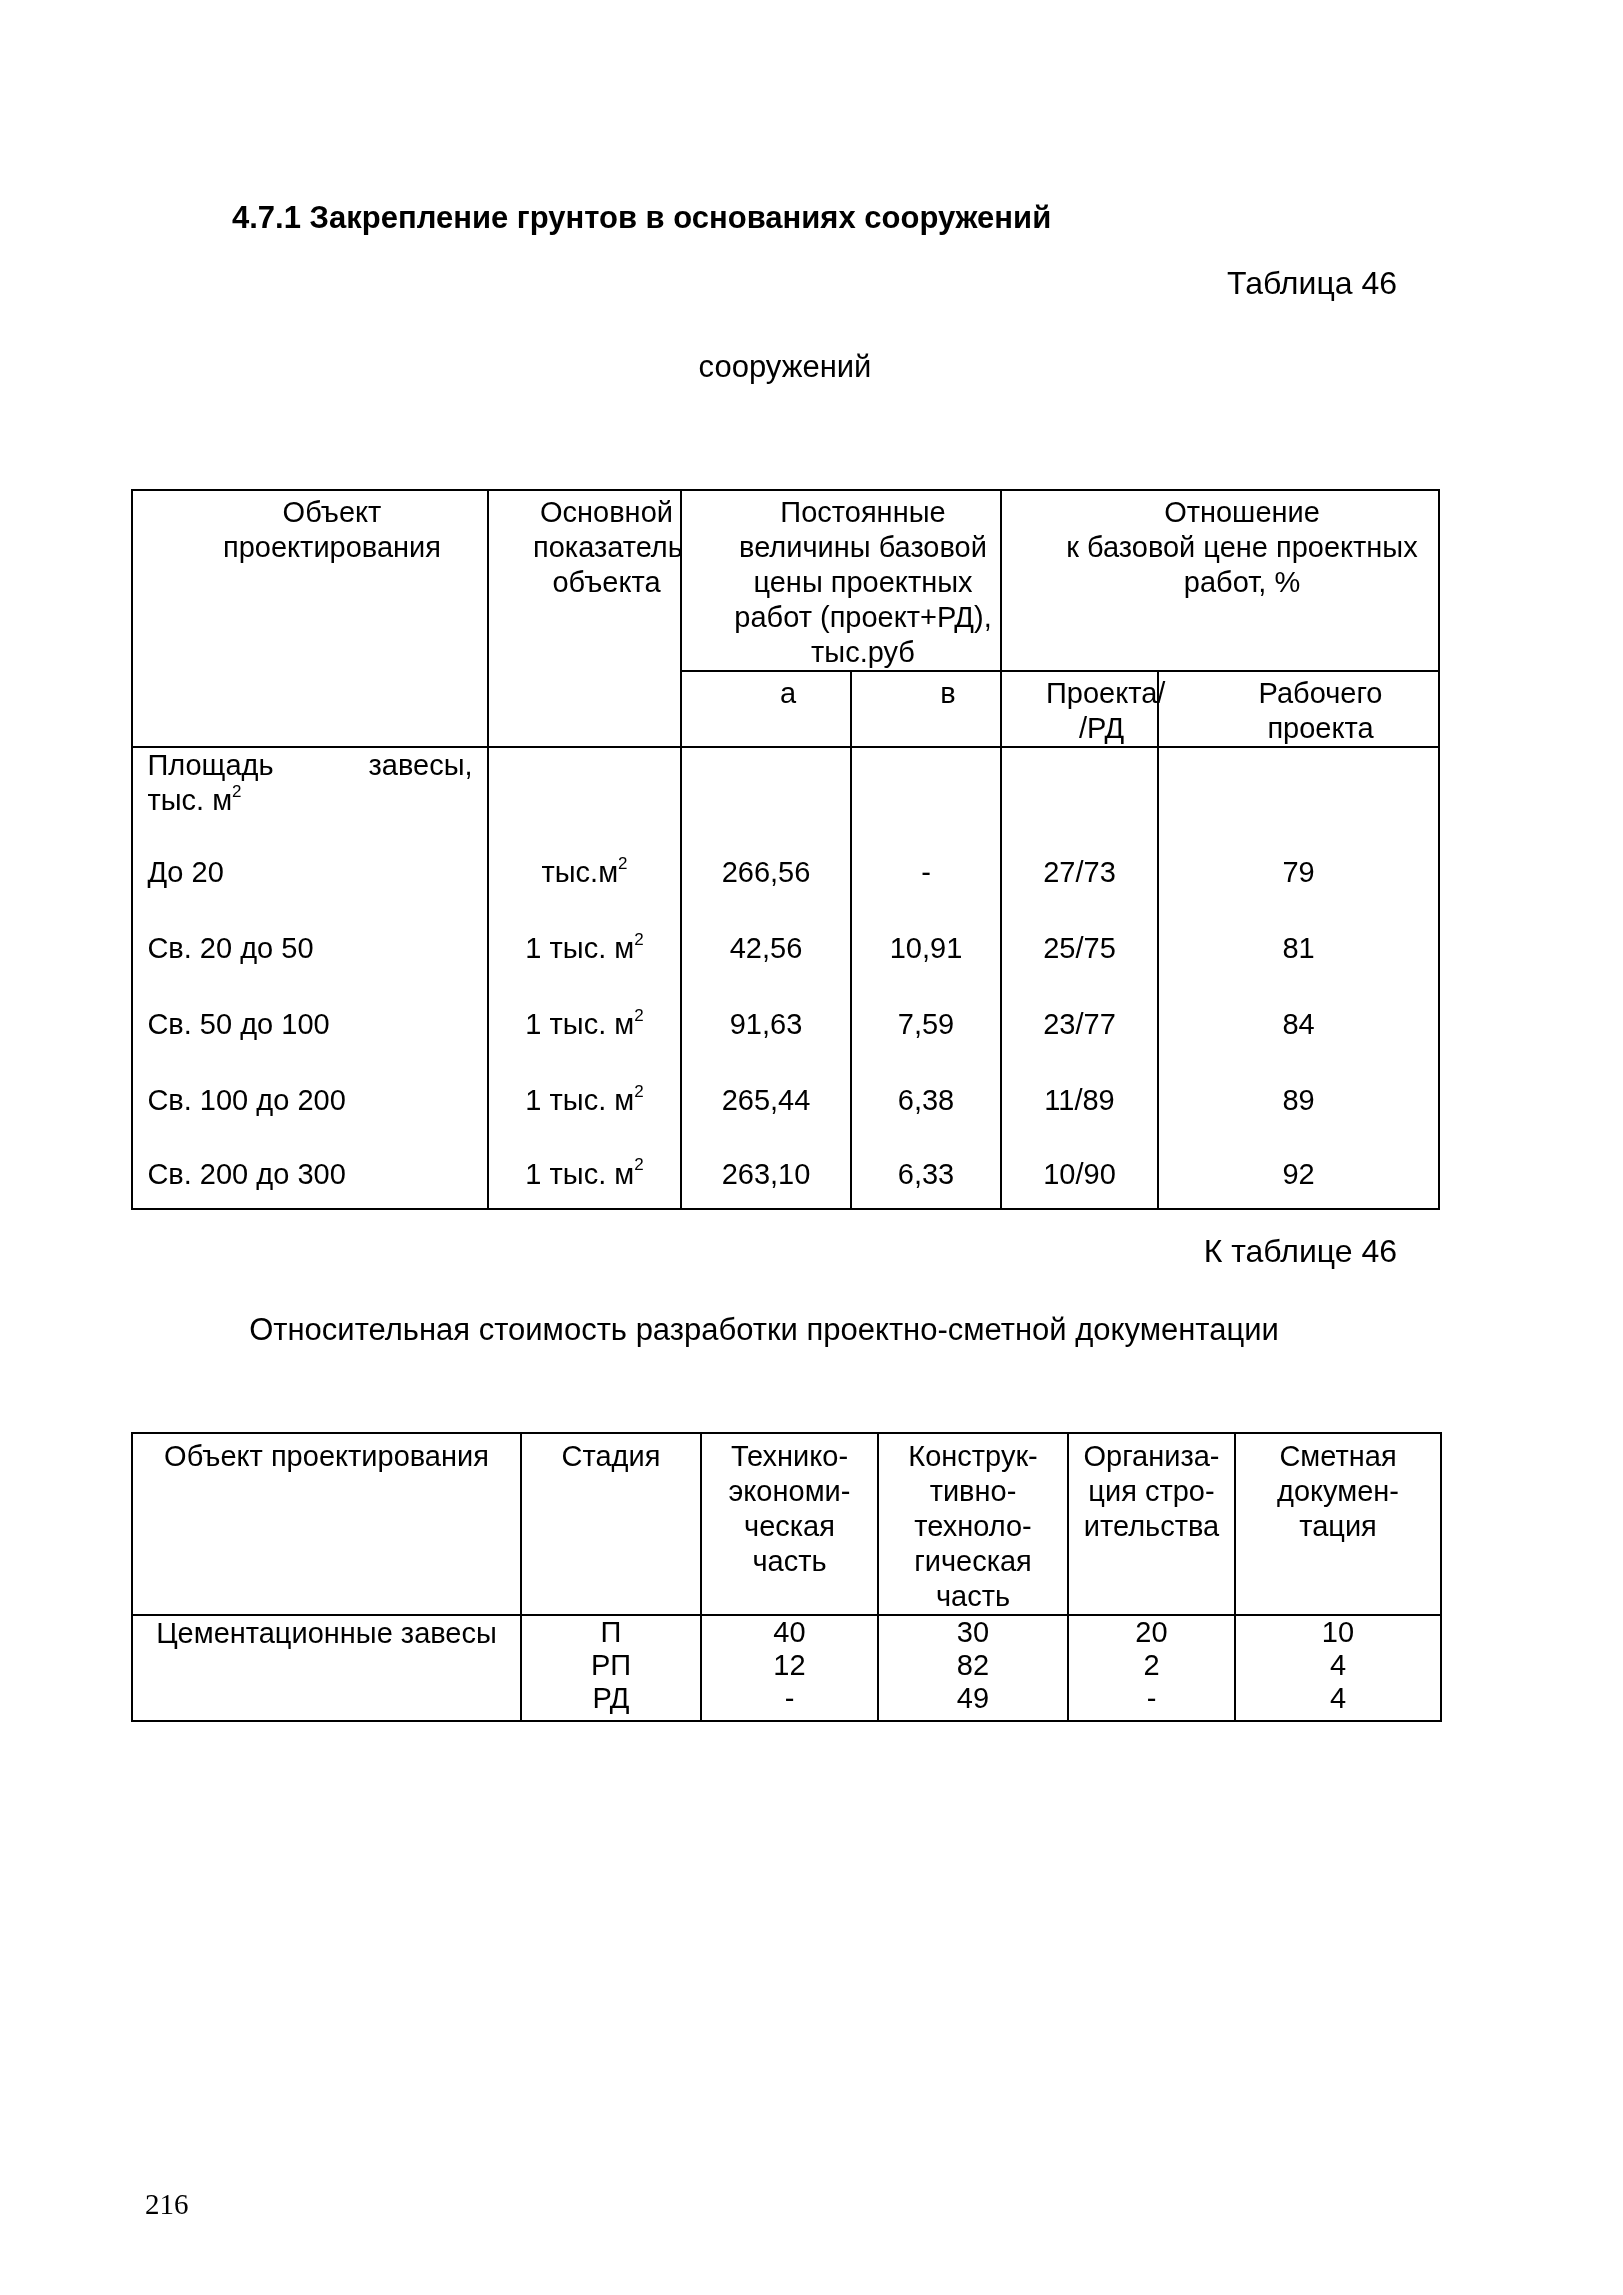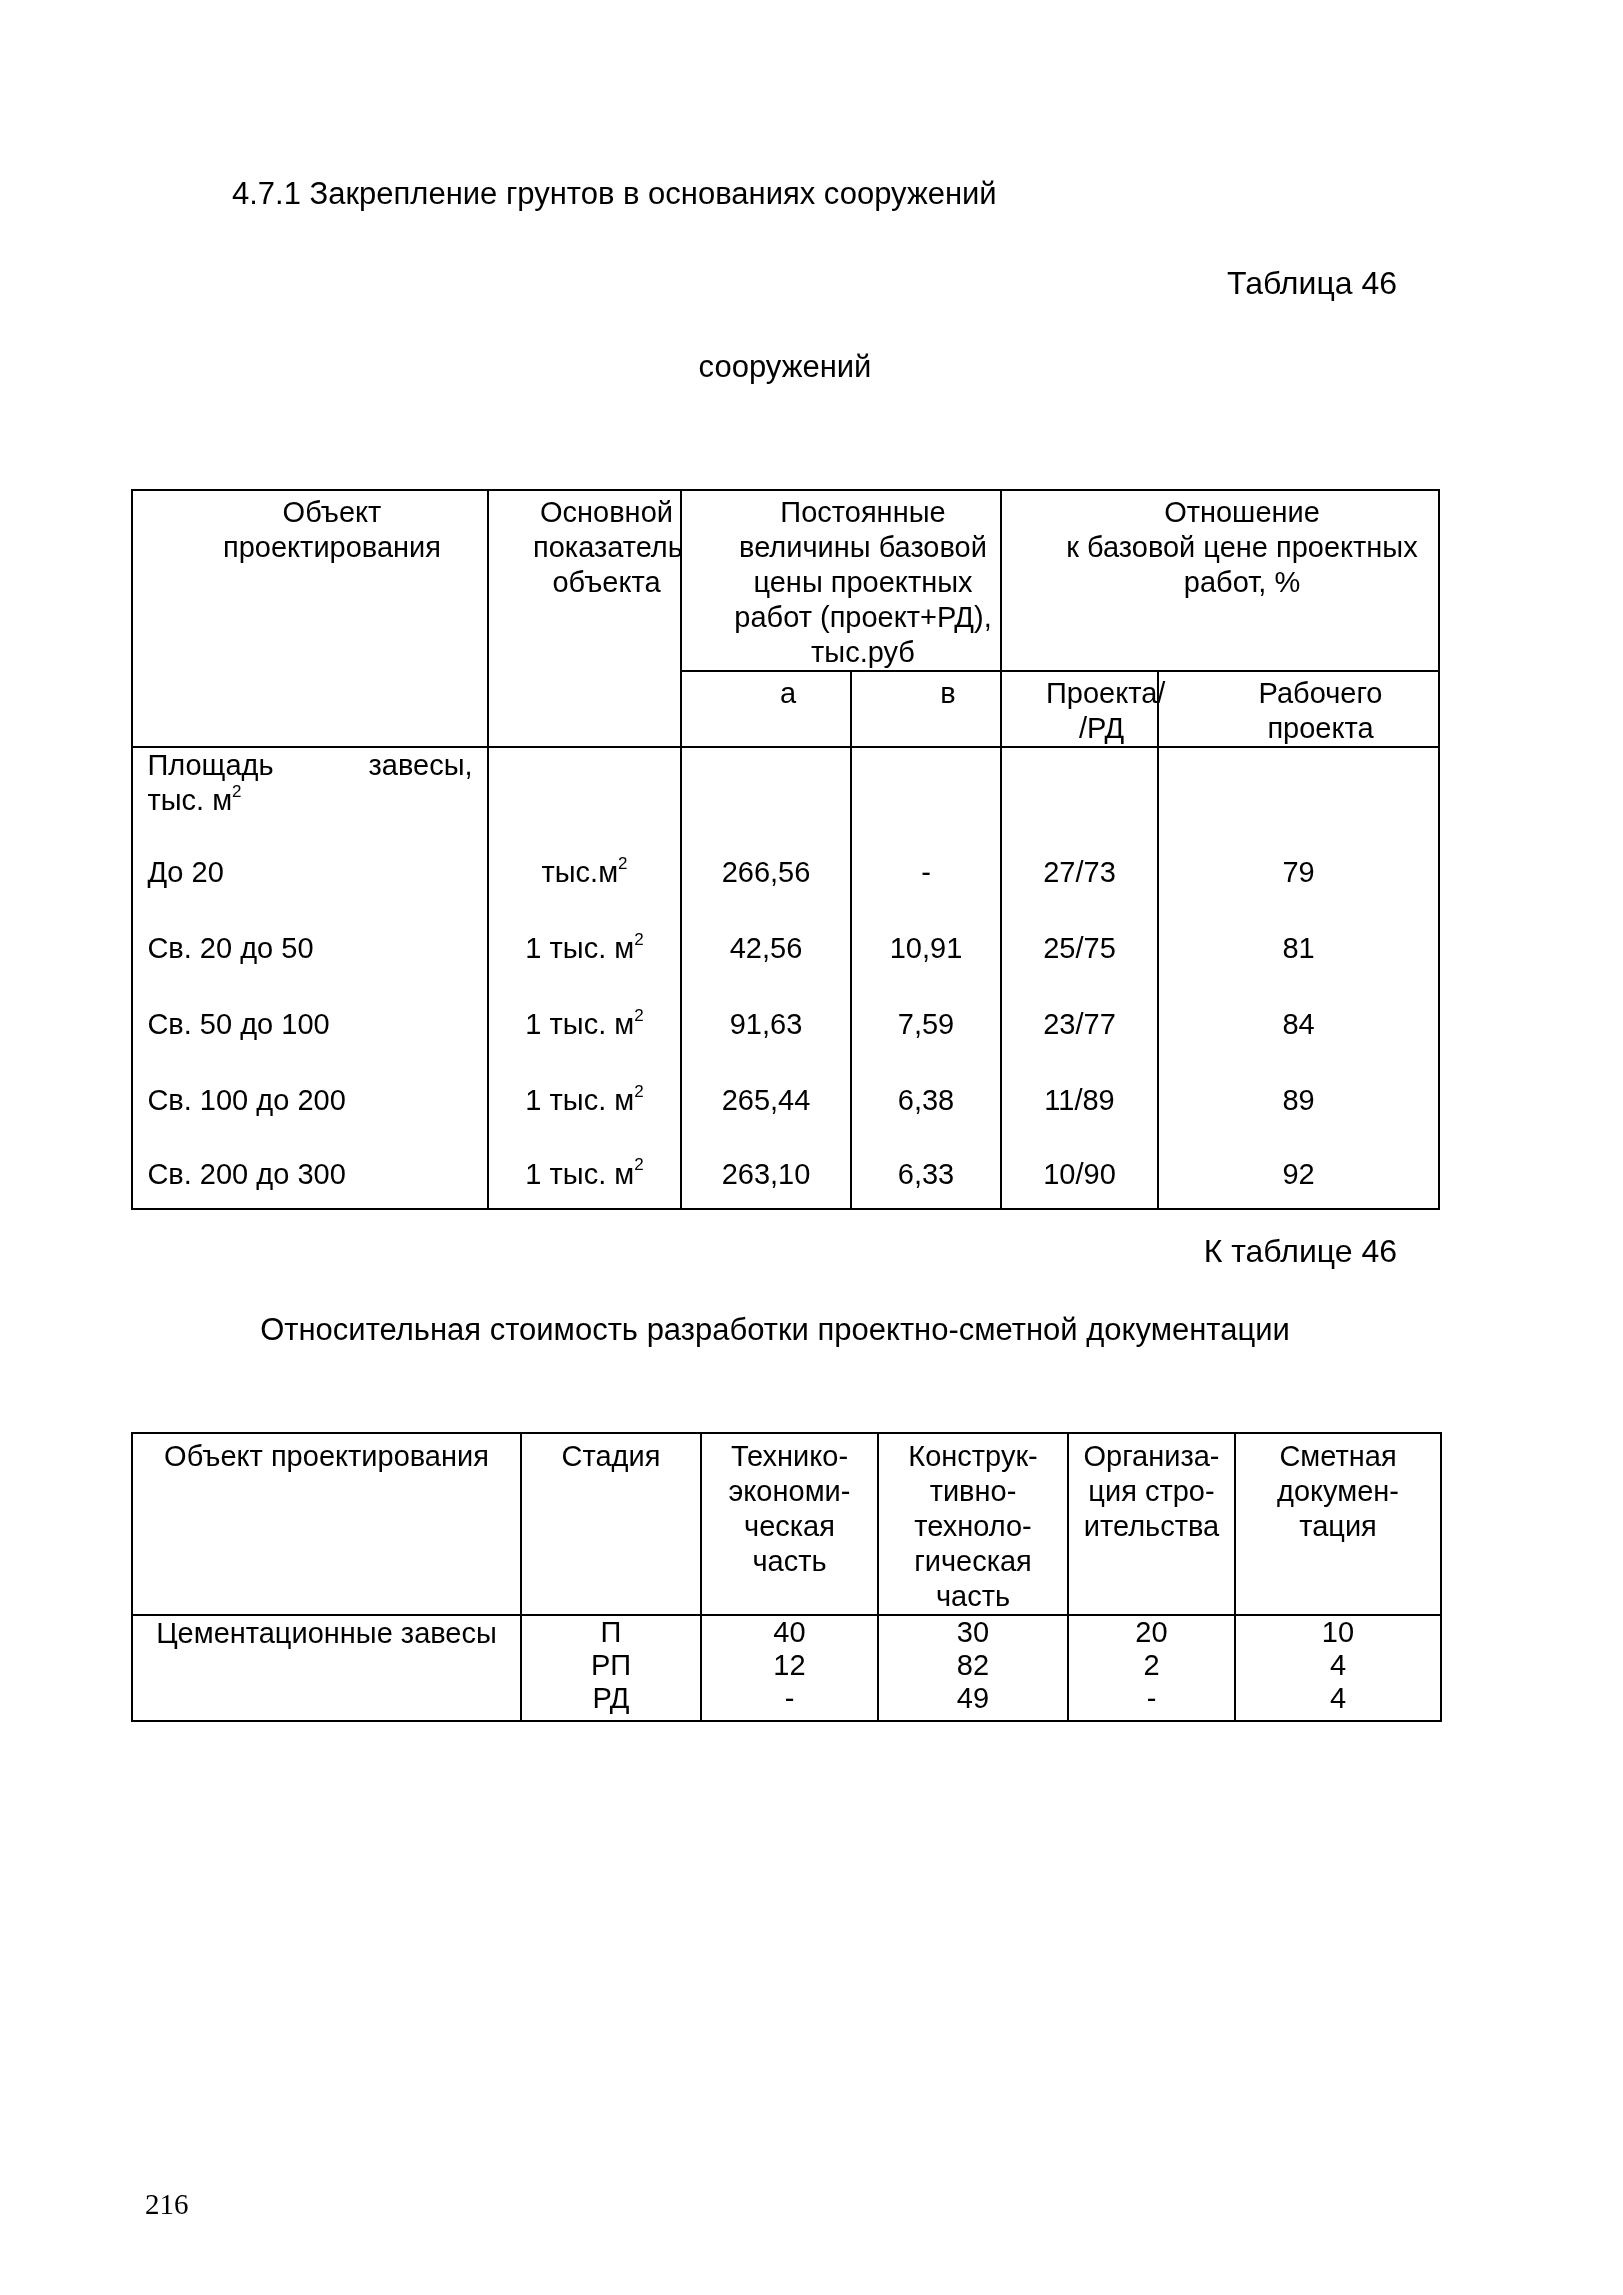--- a/index.html
+++ b/index.html
@@ -1,25 +1,25 @@
 <!DOCTYPE html>
 <html style="font-size:10.5px"><head>
 <meta charset="utf-8">
 <style>
   html, body { margin: 0; padding: 0; background: #ffffff; }
   body {
     width: 1623px; height: 2295px; position: relative; overflow: hidden;
     font-family: "Liberation Sans", sans-serif; color: #000;
   }
   .abs { position: absolute; }
-  .h-section { left: 232px; top: 176px; font-size: 31px; font-weight: normal; letter-spacing: 0px; }
+  .h-section { left: 232px; top: 200px; font-size: 31px; font-weight: bold; letter-spacing: 0px; }
   .table-label { right: 226px; top: 265px; font-size: 32px; }
   .subtitle { left: 131px; width: 1308px; text-align: center; font-size: 31px; line-height: 59px; top: 337px; }
   .k-table { right: 226px; top: 1233px; font-size: 32px; }
-  .title2 { left: 131px; width: 1288px; text-align: center; font-size: 31px; line-height: 37px; top: 1311px; }
+  .title2 { left: 120px; width: 1288px; text-align: center; font-size: 31px; line-height: 37px; top: 1311px; }
   .page-num { left: 145px; top: 2188px; font-family: "Liberation Serif", serif; font-size: 29px; }
 
   table { position: absolute; border-collapse: collapse; table-layout: fixed; font-size: 29px; }
   td { border: 2px solid #000; vertical-align: top; padding: 0; text-align: center; line-height: 35px; }
   sup { font-size: 17px; line-height: 0; position: relative; top: -2.6px; }
 
   #t1 { left: 131px; top: 489px; width: 1308px; }
   #t1 td.hdr { padding-top: 3.9px; padding-left: 44px; }
   #t1 tr.data td { border-top: none; border-bottom: none; height: 71px; vertical-align: bottom; padding-bottom: 5.2px; }
   #t1 tr.data.last td { border-bottom: 2px solid #000; height: 68px; padding-bottom: 16px; }

